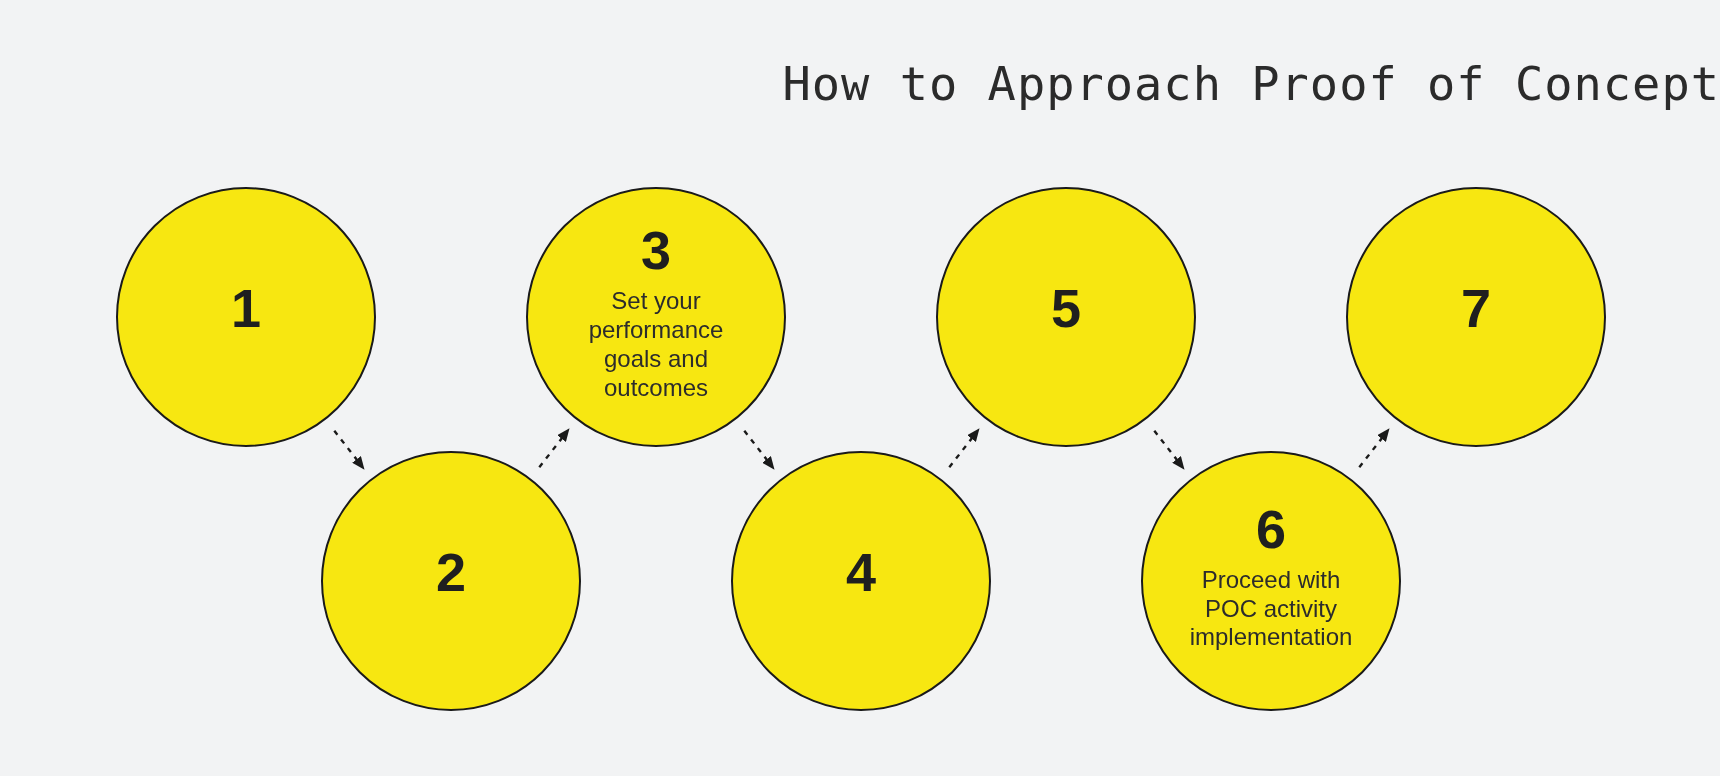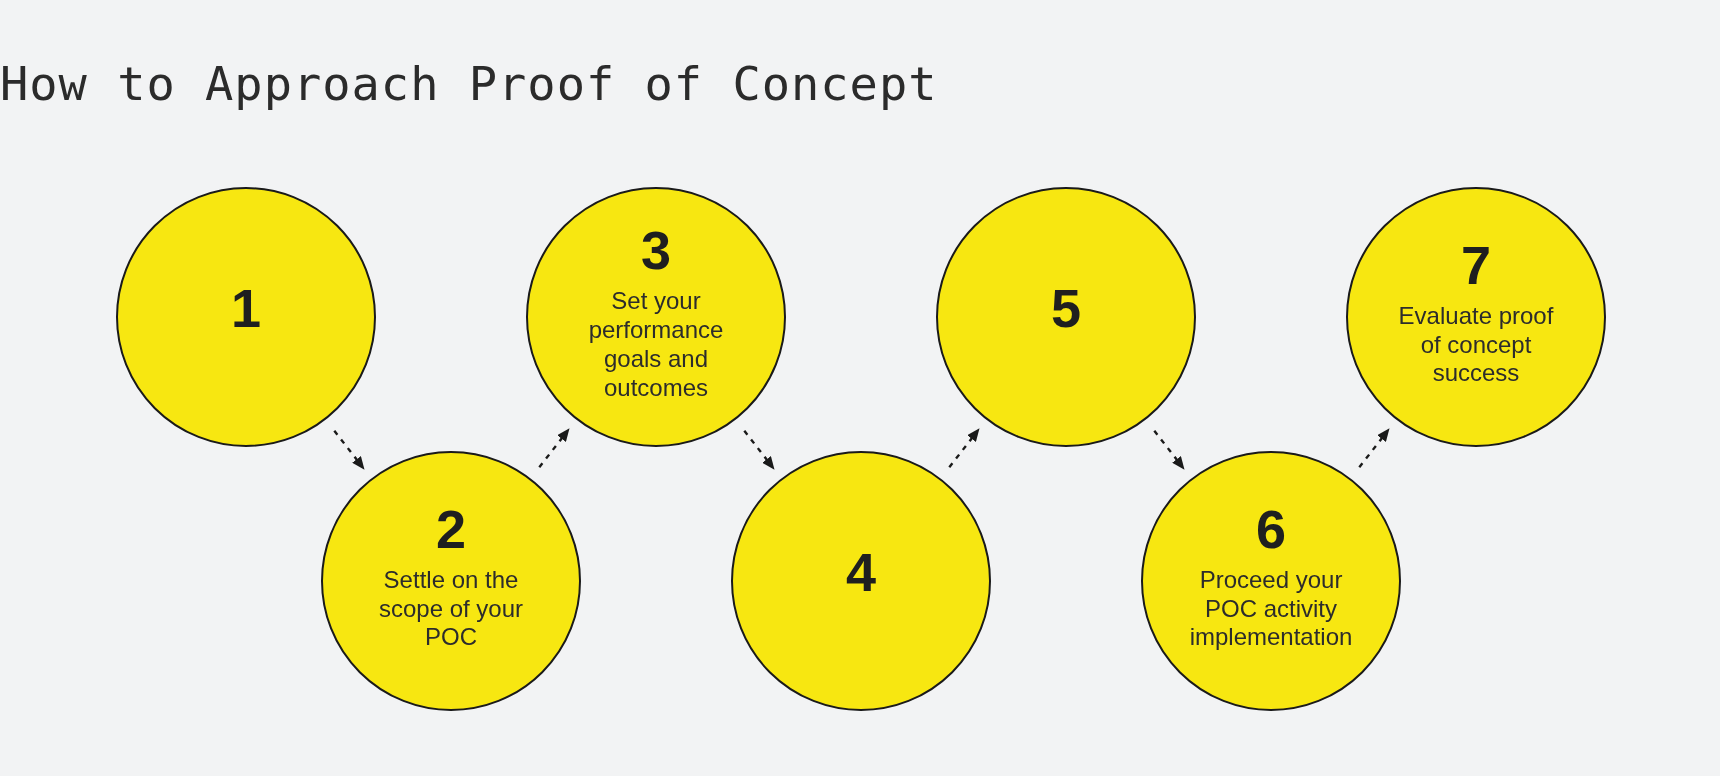--- a/index.html
+++ b/index.html
@@ -11,21 +11,21 @@
   }
   .canvas {
     position: relative;
     width: 1720px; height: 776px;
     background: #F2F3F4;
   }
   .title {
     position: absolute;
     top: 58px; left: 0;
     width: 100%;
-    text-align: left;
+    text-align: right;
     font-family: "DejaVu Sans Mono", "Liberation Mono", monospace;
     font-size: 47px;
     font-weight: 500;
     letter-spacing: 1px;
     color: #2B2B2B;
     line-height: 1.1;
   }
   .arrows {
     position: absolute;
     top: 0; left: 0;
@@ -77,48 +77,42 @@
       <line x1="1154.3179431131257" y1="430.7362779603179" x2="1177.7755044917008" y2="460.9450399307756" stroke="#1A1A1A" stroke-width="2.4" stroke-dasharray="5 6" marker-end="url(#ah)"></line>
       <line x1="1359.3179431131257" y1="467.2637220396821" x2="1382.7755044917008" y2="437.0549600692244" stroke="#1A1A1A" stroke-width="2.4" stroke-dasharray="5 6" marker-end="url(#ah)"></line>
     </svg>
   <div id="steps">
   <div class="circle" style="left: 116px; top: 187px;">
     <div class="num">1</div>
   </div>
 
   <div class="circle" style="left: 321px; top: 451px;">
     <div class="num">2</div>
-    <div class="label">Settle on the
-scope of your
-POC</div>
   </div>
 
   <div class="circle" style="left: 526px; top: 187px;">
     <div class="num">3</div>
     <div class="label">Set your
 performance
 goals and
 outcomes</div>
   </div>
 
   <div class="circle" style="left: 731px; top: 451px;">
     <div class="num">4</div>
   </div>
 
   <div class="circle" style="left: 936px; top: 187px;">
     <div class="num">5</div>
   </div>
 
   <div class="circle" style="left: 1141px; top: 451px;">
     <div class="num">6</div>
-    <div class="label">Proceed your
+    <div class="label">Proceed with
 POC activity
 implementation</div>
   </div>
 
   <div class="circle" style="left: 1346px; top: 187px;">
     <div class="num">7</div>
-    <div class="label">Evaluate proof
-of concept
-success</div>
   </div>
 </div>
 </div>
 
 </body></html>

